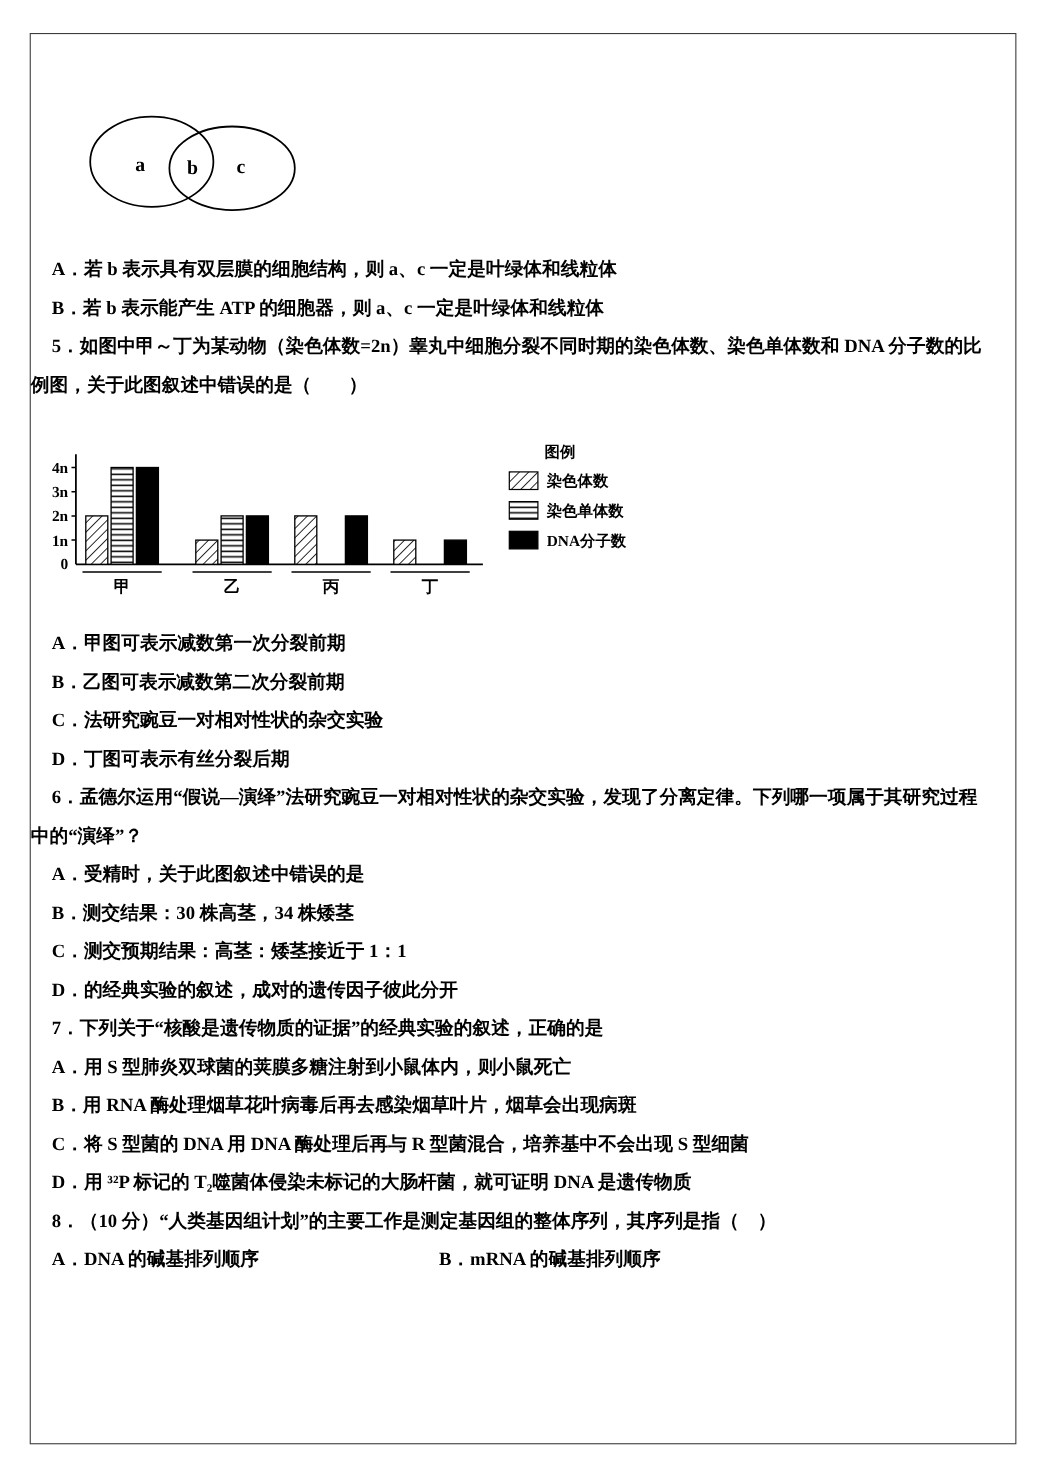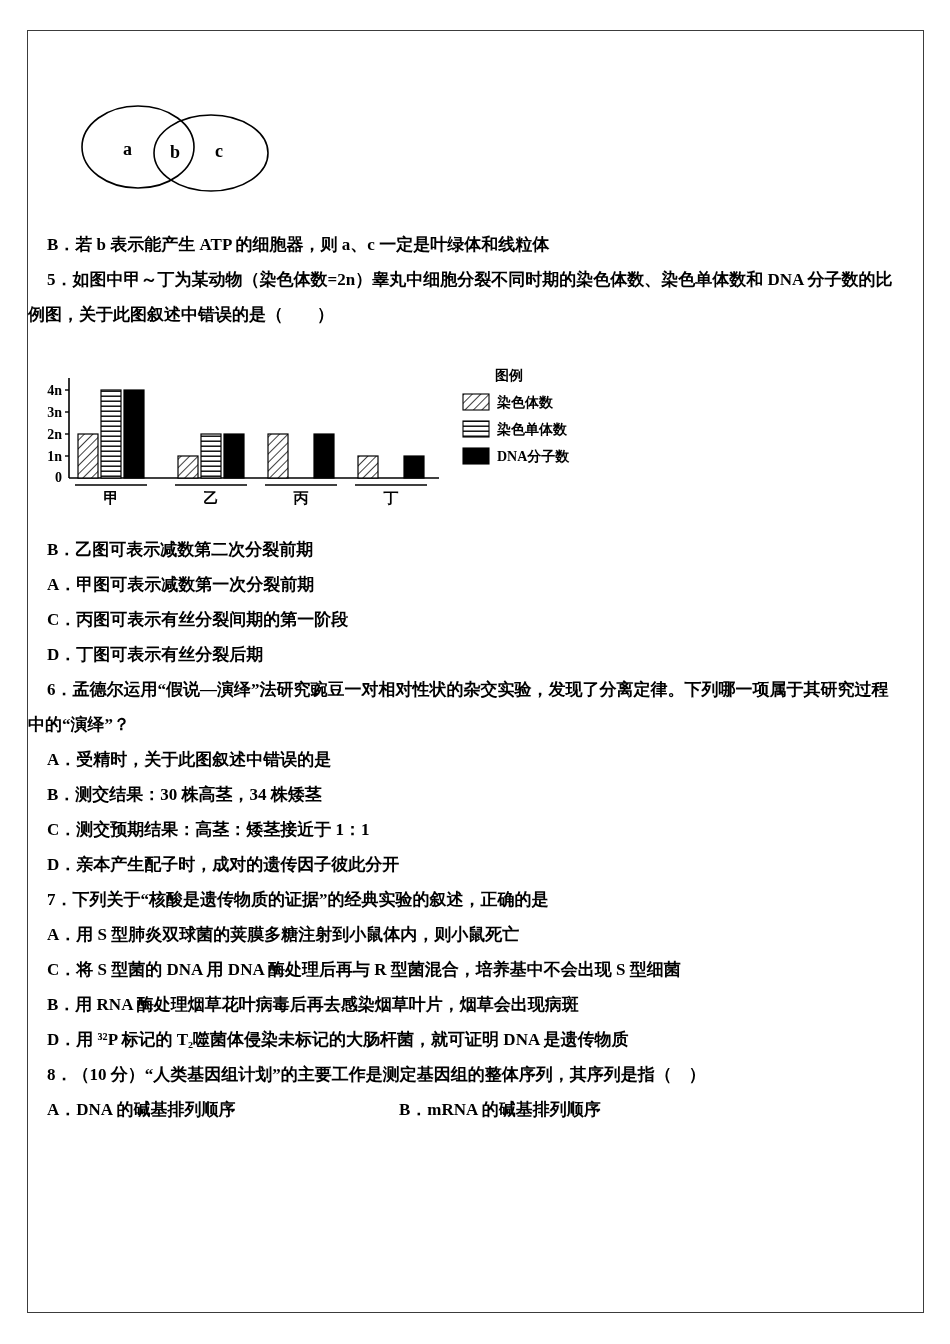--- a/index.html
+++ b/index.html
@@ -32,20 +32,21 @@
 <div class="content">
 
   <svg class="venn" width="245" height="95" viewBox="0 0 245 95">
     <ellipse cx="85" cy="45" rx="56" ry="41" fill="none" stroke="#000" stroke-width="1.6"></ellipse>
     <ellipse cx="158" cy="51" rx="57" ry="38" fill="none" stroke="#000" stroke-width="1.6"></ellipse>
     <text x="70" y="53" font-size="18">a</text>
     <text x="117" y="56" font-size="18">b</text>
     <text x="162" y="55" font-size="18">c</text>
   </svg>
 
+  <p class="opt">A．若 b 表示具有双层膜的细胞结构，则 a、c 一定是叶绿体和线粒体</p>
   <p class="opt">B．若 b 表示能产生 ATP 的细胞器，则 a、c 一定是叶绿体和线粒体</p>
 
   <p class="stem">5．如图中甲～丁为某动物（染色体数=2n）睾丸中细胞分裂不同时期的染色体数、染色单体数和 DNA 分子数的比例图，关于此图叙述中错误的是（　　）</p>
 
   <div class="chart-wrap">
     <svg id="q5-chart-svg" width="560" height="160" viewBox="0 0 560 160">
       <defs>
         <pattern id="patDiag" patternUnits="userSpaceOnUse" width="6" height="6" patternTransform="rotate(45)">
           <rect width="6" height="6" fill="#ffffff"></rect>
           <line x1="0" y1="0" x2="0" y2="6" stroke="#000" stroke-width="1.5"></line>
@@ -87,35 +88,35 @@
         <text x="470" y="20" text-anchor="middle" font-size="14" font-weight="bold">图例</text>
         <rect x="424" y="34" width="26" height="16" fill="url(#patDiag)" stroke="#000" stroke-width="1.1"></rect>
         <text x="458" y="47" font-size="14">染色体数</text>
         <rect x="424" y="61" width="26" height="16" fill="url(#patH)" stroke="#000" stroke-width="1.1"></rect>
         <text x="458" y="74" font-size="14">染色单体数</text>
         <rect x="424" y="88" width="26" height="16" fill="#000" stroke="#000" stroke-width="1.1"></rect>
         <text x="458" y="101" font-size="14">DNA分子数</text>
       </svg>
   </div>
 
+  <p class="opt">A．甲图可表示减数第一次分裂前期</p>
   <p class="opt">B．乙图可表示减数第二次分裂前期</p>
-  <p class="opt">A．甲图可表示减数第一次分裂前期</p>
-  <p class="opt">C．丙图可表示有丝分裂间期的第一阶段</p>
+  <p class="opt">C．法研究豌豆一对相对性状的杂交实验</p>
   <p class="opt">D．丁图可表示有丝分裂后期</p>
 
   <p class="stem">6．孟德尔运用“假说—演绎”法研究豌豆一对相对性状的杂交实验，发现了分离定律。下列哪一项属于其研究过程中的“演绎”？</p>
   <p class="opt">A．受精时，关于此图叙述中错误的是</p>
   <p class="opt">B．测交结果：30 株高茎，34 株矮茎</p>
   <p class="opt">C．测交预期结果：高茎：矮茎接近于 1：1</p>
-  <p class="opt">D．亲本产生配子时，成对的遗传因子彼此分开</p>
+  <p class="opt">D．的经典实验的叙述，成对的遗传因子彼此分开</p>
 
   <p class="stem">7．下列关于“核酸是遗传物质的证据”的经典实验的叙述，正确的是</p>
   <p class="opt">A．用 S 型肺炎双球菌的荚膜多糖注射到小鼠体内，则小鼠死亡</p>
+  <p class="opt">B．用 RNA 酶处理烟草花叶病毒后再去感染烟草叶片，烟草会出现病斑</p>
   <p class="opt">C．将 S 型菌的 DNA 用 DNA 酶处理后再与 R 型菌混合，培养基中不会出现 S 型细菌</p>
-  <p class="opt">B．用 RNA 酶处理烟草花叶病毒后再去感染烟草叶片，烟草会出现病斑</p>
   <p class="opt">D．用 ³²P 标记的 T₂噬菌体侵染未标记的大肠杆菌，就可证明 DNA 是遗传物质</p>
 
   <p class="stem">8．（10 分）“人类基因组计划”的主要工作是测定基因组的整体序列，其序列是指（　）</p>
   <p class="q8opts">
     <span class="o1">A．DNA 的碱基排列顺序</span>
     <span class="o2">B．mRNA 的碱基排列顺序</span>
   </p>
 
 </div>
 

